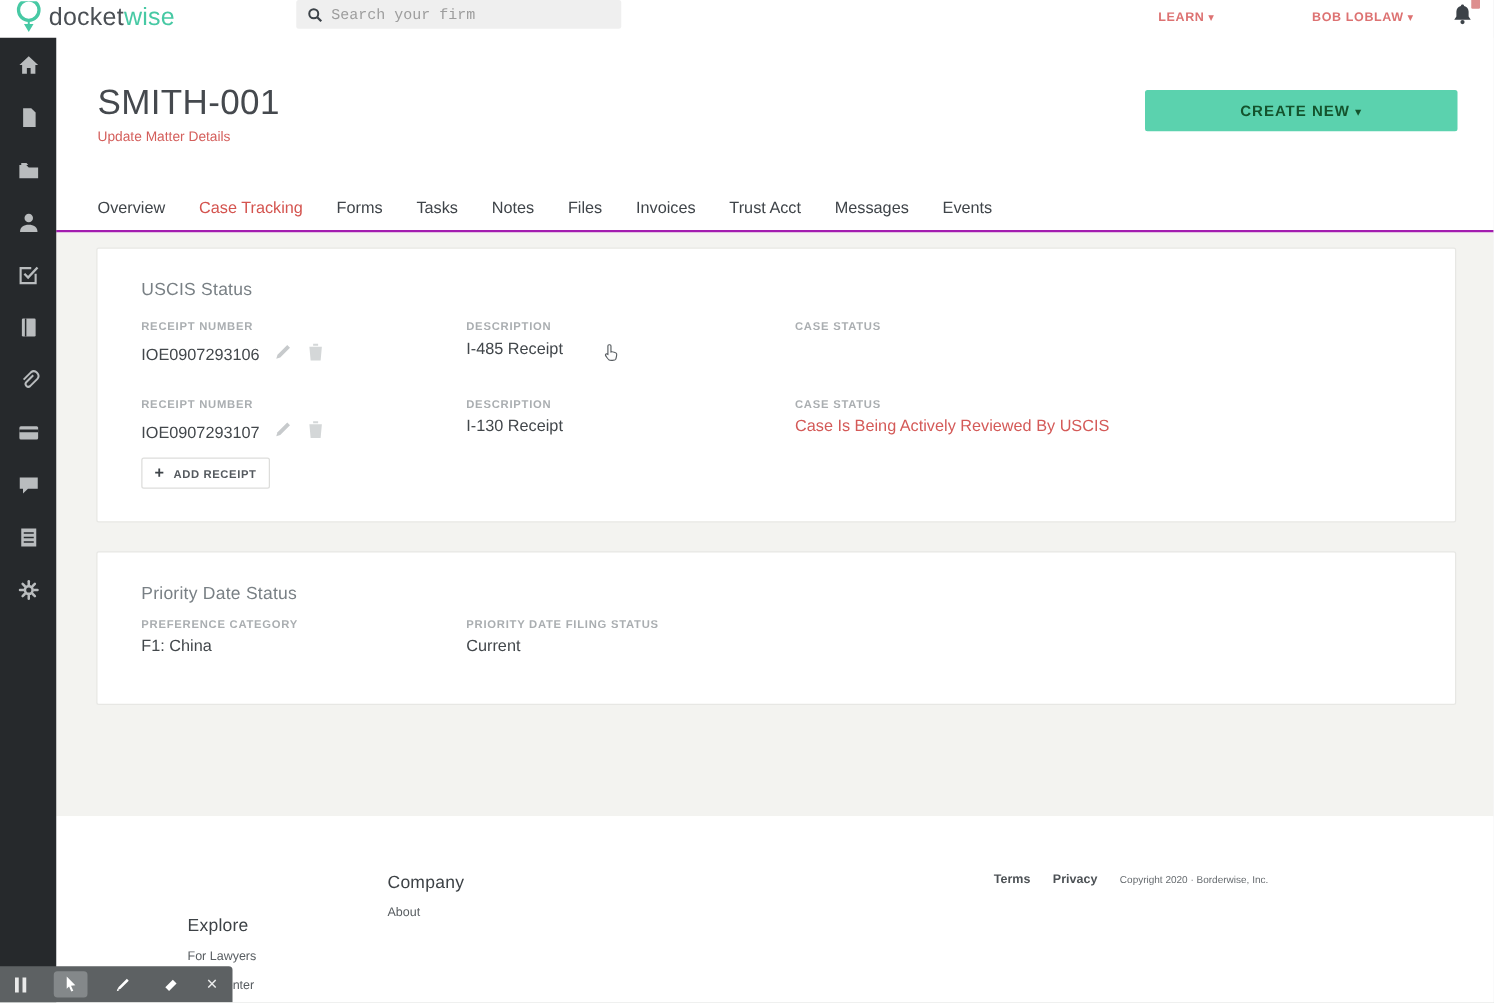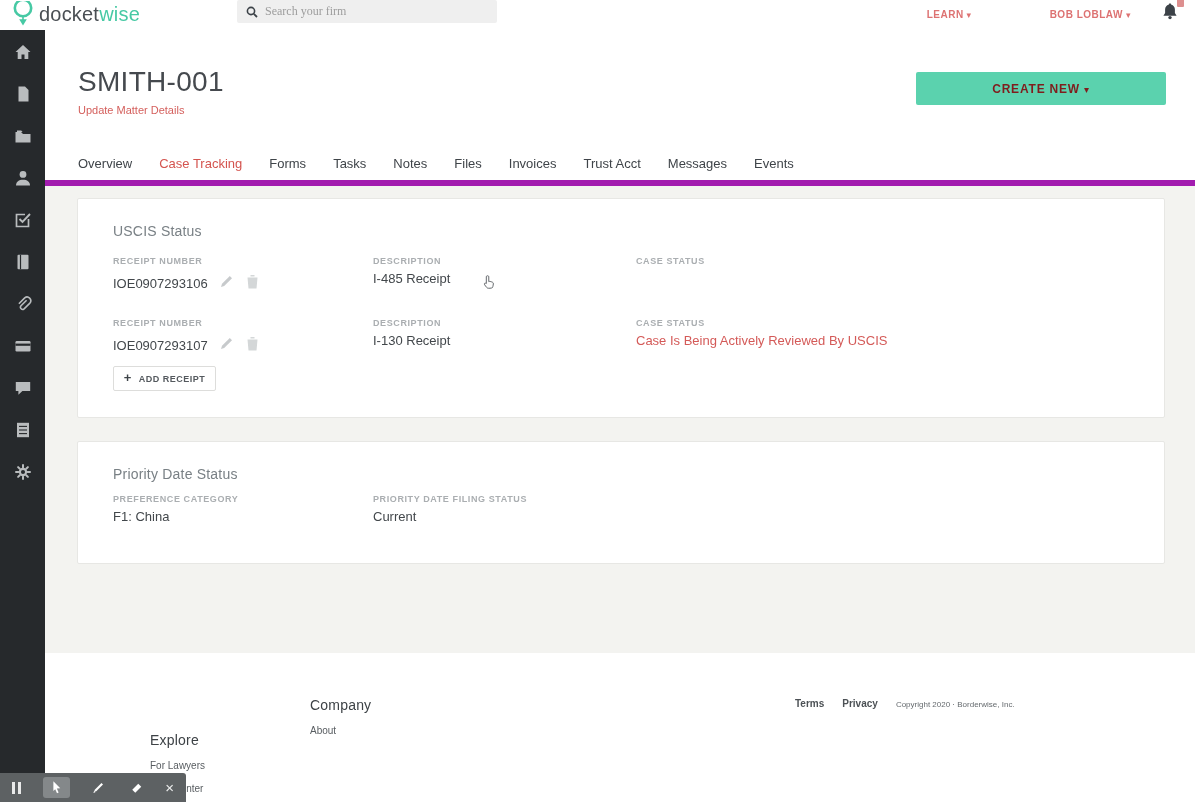--- a/index.html
+++ b/index.html
@@ -9,45 +9,45 @@
 
   
   .topbar { position:absolute; top:0; left:0; right:0; height:30px; background:#fff; z-index:6; }
   .brand { position:absolute; left:12px; top:1px; display:flex; align-items:center; gap:5px; cursor:pointer; }
   .brand-logo { width:22px; height:26px; }
   .brand-text { font-size:20px; letter-spacing:.2px; color:#4a4f54; }
   .brand-text .accent { color:#47c9a4; }
   .search-box { position:absolute; left:237px; top:0; width:260px; height:23px; background:#efefef;
                 border-radius:2px; display:flex; align-items:center; gap:7px; padding:0 9px; }
   .search-box input { flex:1; border:none; outline:none; background:transparent; font-size:12px; color:#6d6d6d;
-                      font-family:Liberation Serif, serif; }
+                      font-family:Liberation Mono, monospace; }
   .search-box input::placeholder { color:#9d9d9d; }
   .top-right { position:absolute; right:16px; top:0; height:28px; display:flex; align-items:center; gap:30px; }
   .top-link { font-size:10px; font-weight:bold; letter-spacing:.5px; color:#dd7272; cursor:pointer;padding-left:48px; }
   .top-link .caret { font-size:9px; margin-left:3px; }
   .bell-wrap { position:relative; cursor:pointer; }
   .bell-badge { position:absolute; top:-3px; right:-5px; width:7px; height:8px; background:#dd8f8f; border-radius:1px; }
 
   
   .sidebar { position:absolute; top:30px; left:0; bottom:0; width:45px; background:#26292c; z-index:4;
              display:flex; flex-direction:column; align-items:center; padding-top:13px; gap:24px; }
   .side-item { width:18px; height:18px; display:flex; align-items:center; justify-content:center; cursor:pointer; }
   .side-item svg { fill:#b9bcbe; stroke:#b9bcbe; }
 
   
   .main { position:absolute; left:45px; top:30px; right:0; bottom:0; background:#fff; }
   .page-head { position:relative; height:116px; background:#fff; }
   .page-title { position:absolute; left:33px; top:36px; font-size:28px; color:#45494e; letter-spacing:.3px; }
   .update-link { position:absolute; left:33px; top:74px; font-size:11px; color:#d45f5c; cursor:pointer; }
   .create-btn { position:absolute; left:871px; top:42px; width:250px; height:33px; background:#5bd2ae;
-                border:none; border-radius:2px; color:#7f1d1d; font-weight:bold; font-size:12px; letter-spacing:.8px;
+                border:none; border-radius:2px; color:#14532d; font-weight:bold; font-size:12px; letter-spacing:.8px;
                 cursor:pointer; font-family:"Liberation Sans","DejaVu Sans",sans-serif; }
   .create-btn .caret { font-size:10px; margin-left:4px; }
 
-  .tabbar { position:relative; height:40px; border-bottom:6px solid #a21caf; display:flex; align-items:center;
+  .tabbar { position:relative; height:40px; border-bottom:2px solid #a21caf; display:flex; align-items:center;
             padding-left:33px; gap:27px; background:#fff; }
   .tab { font-size:13px; color:#3f4449; cursor:pointer; white-space:nowrap; }
   .tab.active { color:#d4544f; }
 
   .content { position:absolute; left:0; right:0; top:156px; height:467px; background:#f3f3f0; padding-top:12px; }
   .card { margin-left:32px; margin-right:30px; background:#fff; border:1px solid #e7e7e4; border-radius:2px;
           padding:24px 20px 0 35px; }
   .card-title { font-size:14px; color:#798085; letter-spacing:.2px; }
   .card-uscis { height:220px; }
   .card-priority { height:123px; margin-top:23px; }

